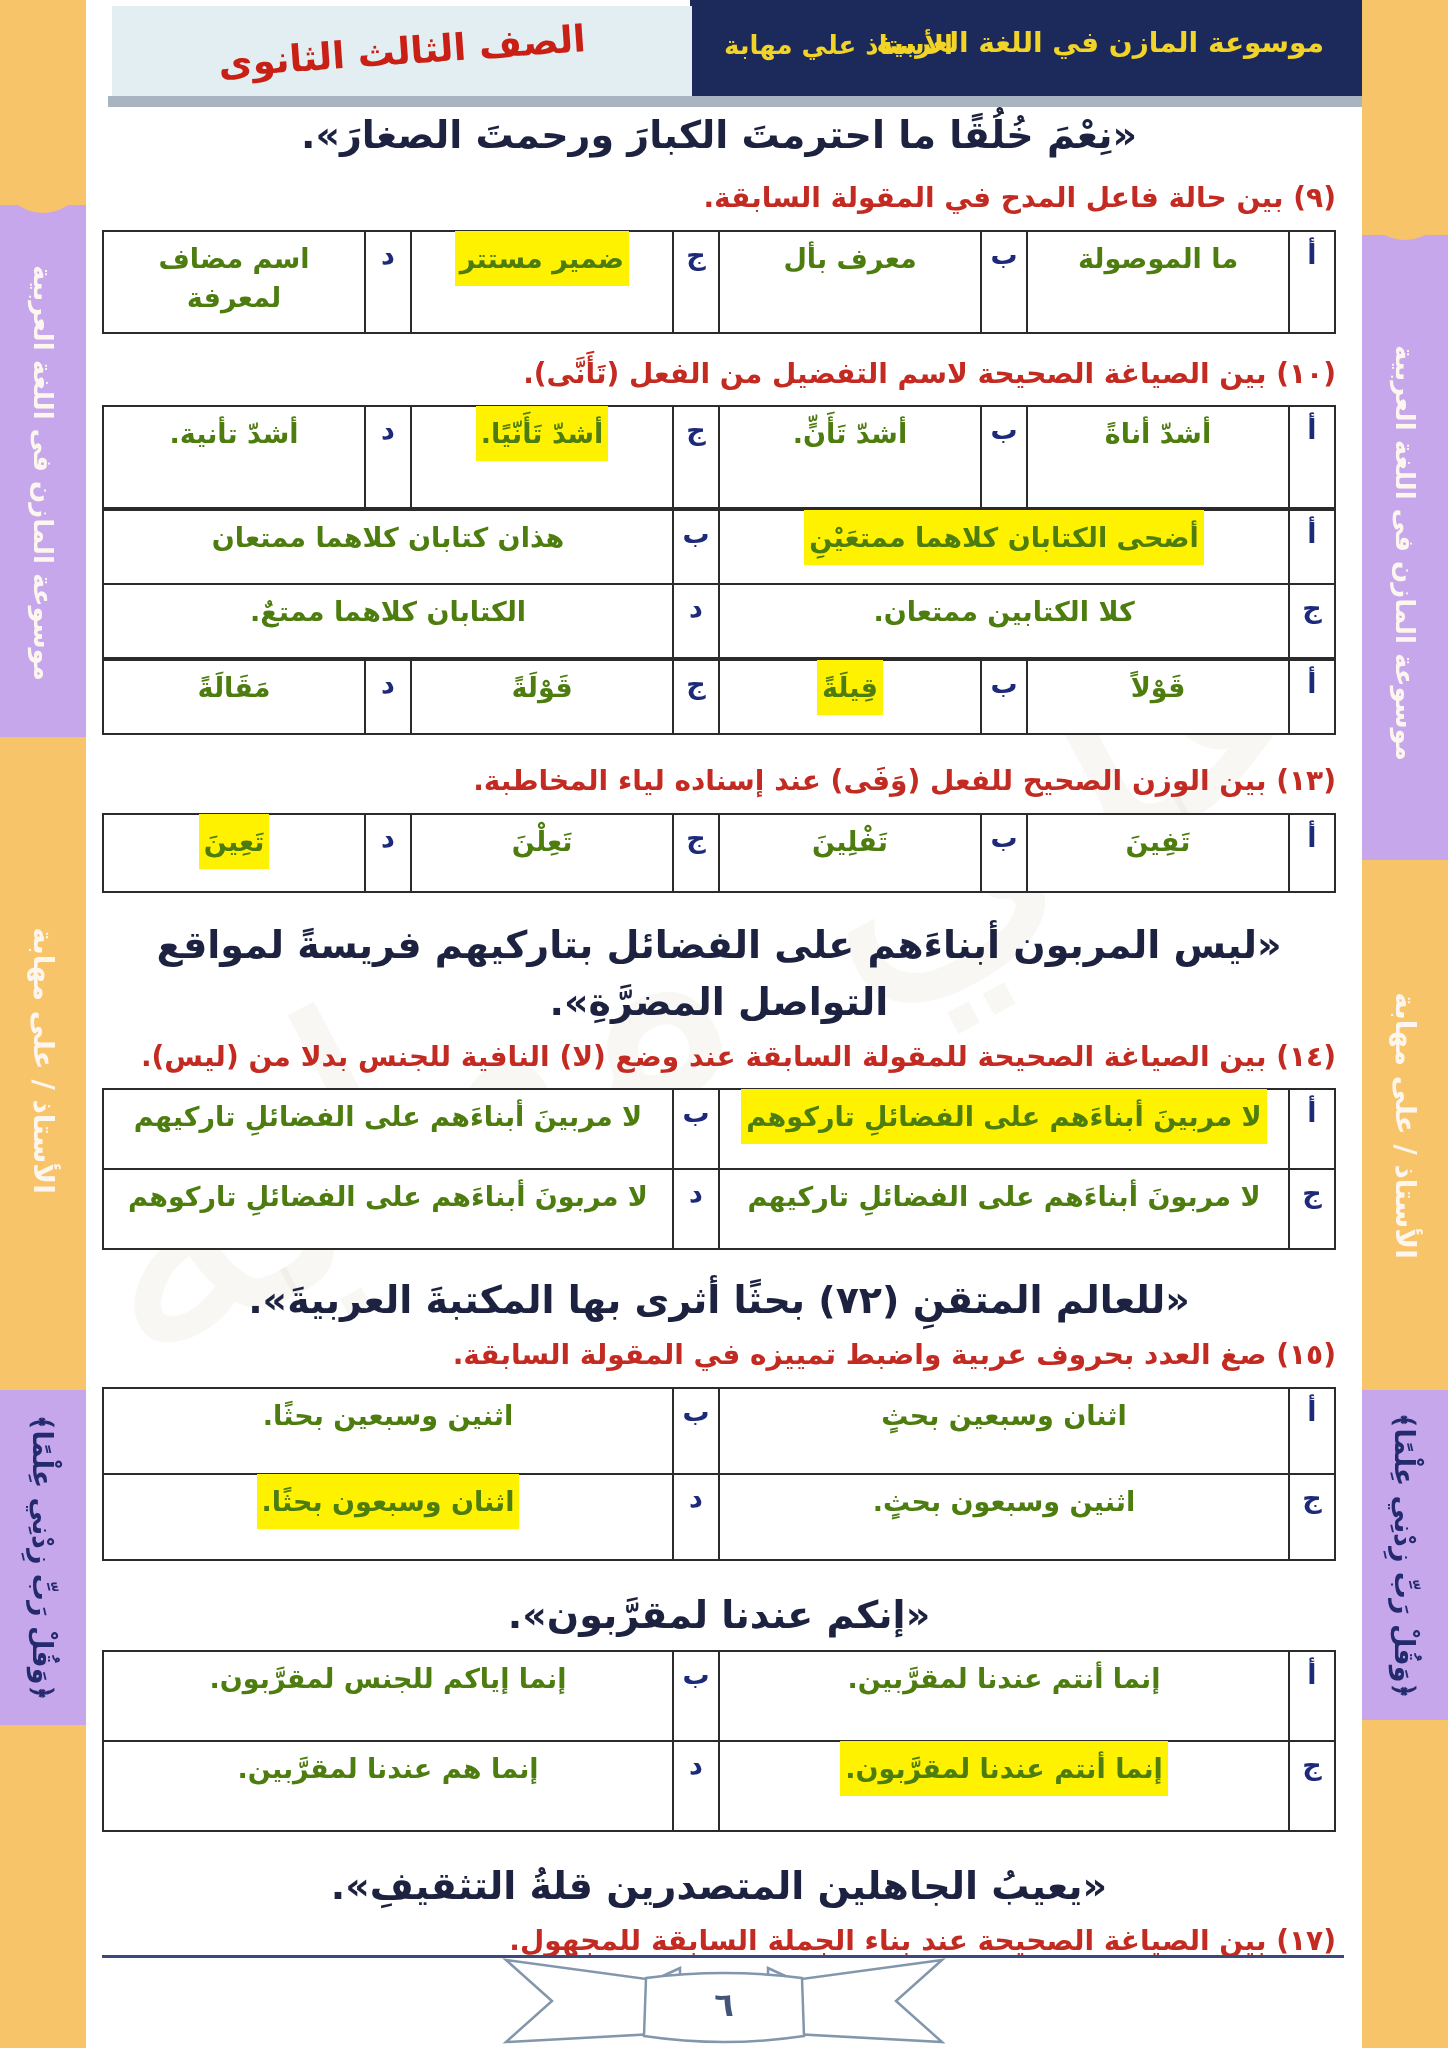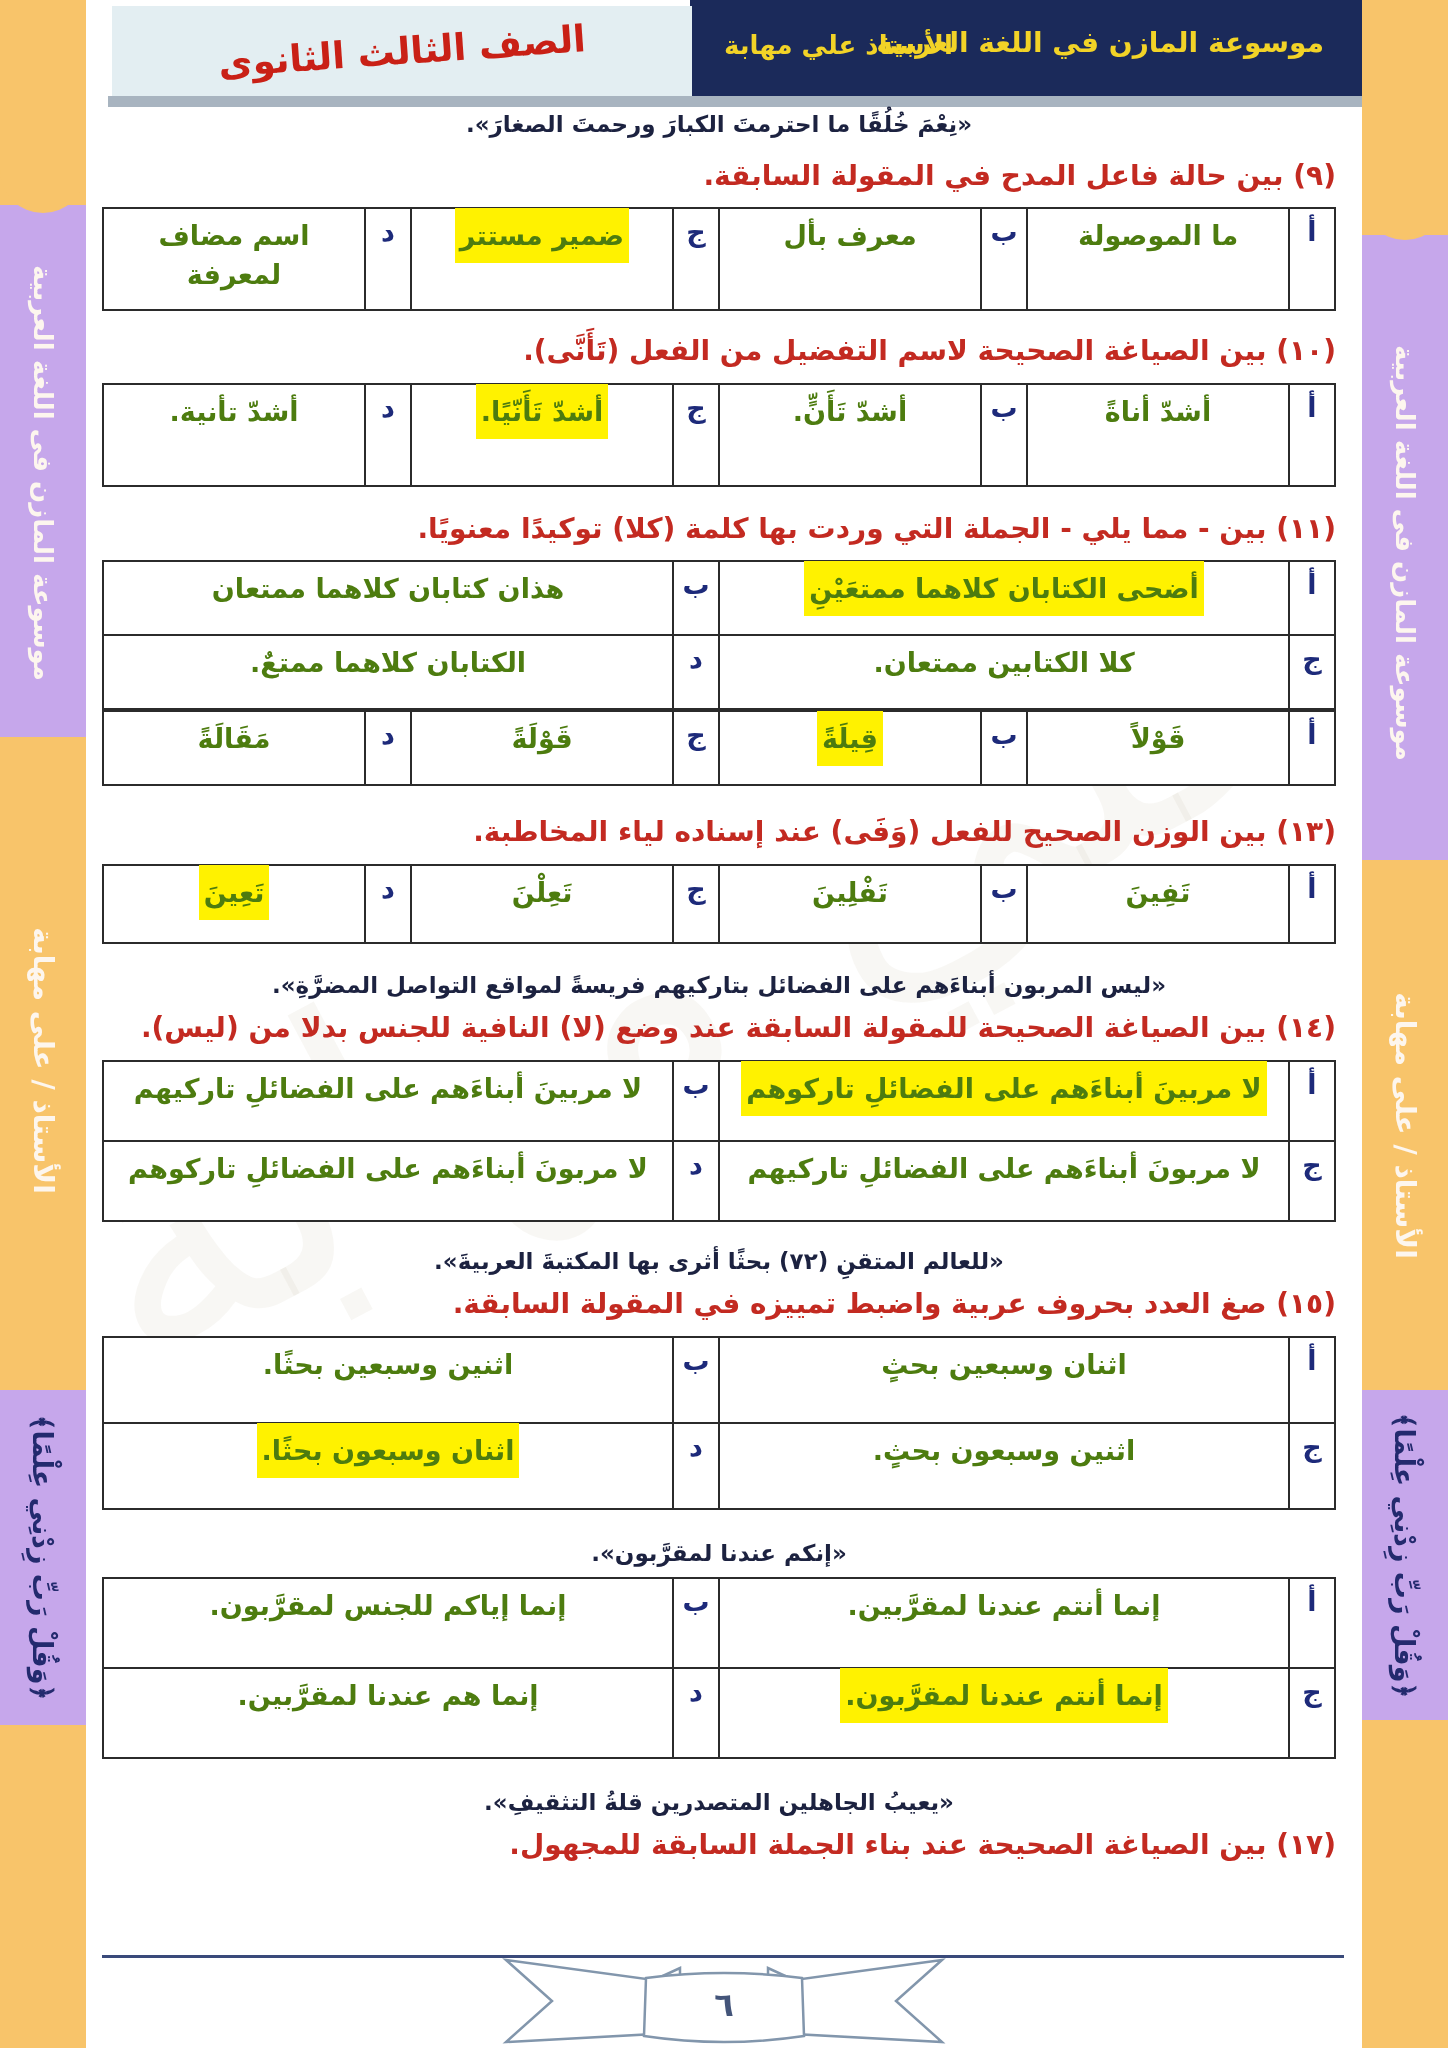--- a/index.html
+++ b/index.html
@@ -31,21 +31,21 @@
   .banner .title{position:absolute;right:38px;top:26px;color:#f2d327;font-size:28px;font-weight:bold;direction:rtl;text-align:center;}
   .banner .teacher{position:absolute;left:34px;top:30px;color:#f2d327;font-size:26px;font-weight:bold;direction:rtl;}
   .gradebox{position:absolute;left:26px;top:6px;width:580px;height:90px;background:#e3eef2;display:flex;align-items:center;justify-content:center;}
   .gradebox .grade{color:#c92016;font-size:37px;font-weight:bold;transform:rotate(-4deg);direction:rtl;}
   .graystrip{position:absolute;left:22px;right:0;top:96px;height:11px;background:#a8b4c0;}
 
   .watermark{position:absolute;top:760px;left:-80px;font-size:330px;color:rgba(190,178,150,0.10);transform:rotate(-28deg);white-space:nowrap;z-index:0;pointer-events:none;}
 
   .sheet{position:relative;z-index:2;margin-top:107px;padding:0 26px 0 16px;direction:rtl;}
 
-  .quote{color:#1c2240;font-weight:bold;font-size:23px;text-align:center;line-height:1.5;margin:22px 0 6px;}
+  .quote{color:#1c2240;font-weight:bold;font-size:38px;text-align:center;line-height:1.5;margin:22px 0 6px;}
   .prompt{color:#c32a21;font-weight:bold;font-size:28px;text-align:right;line-height:1.45;margin:14px 0 11px;}
 
   table.opt{width:100%;border-collapse:collapse;table-layout:fixed;direction:rtl;background:#fff;}
   table.opt td{border:2px solid #2b2b2b;vertical-align:top;padding:7px 8px;}
   td.lt{text-align:center;color:#1d2a7a;font-weight:bold;font-size:27px;}
   td.op{text-align:center;color:#4d7c0f;font-weight:bold;font-size:27px;line-height:1.45;}
   .hl{background:#fff200;padding:12px 5px;}
   .t-q9 td,.t-q10 td{height:86px;}
   .t-q12 td{height:58px;}
   .t-q13 td{height:62px;}
@@ -155,21 +155,20 @@
           <td class="lt">ب</td>
           <td class="op"><span>أشدّ تَأَنٍّ.</span></td>
           <td class="lt">ج</td>
           <td class="op"><span class="hl">أشدّ تَأَنّيًا.</span></td>
           <td class="lt">د</td>
           <td class="op"><span>أشدّ تأنية.</span></td>
         </tr>
       </tbody>
         </table>
 
-      <div class="prompt" style="margin-top:22px;">(١١) بين - مما يلي - الجملة التي وردت بها كلمة (كلا) توكيدًا معنويًا.</div>
       <table class="opt t-q11">
         <colgroup>
             <col style="width:46px">
             <col>
             <col style="width:46px">
             <col>
           </colgroup>
         <tbody>
             <tr>
           <td class="lt">أ</td>

